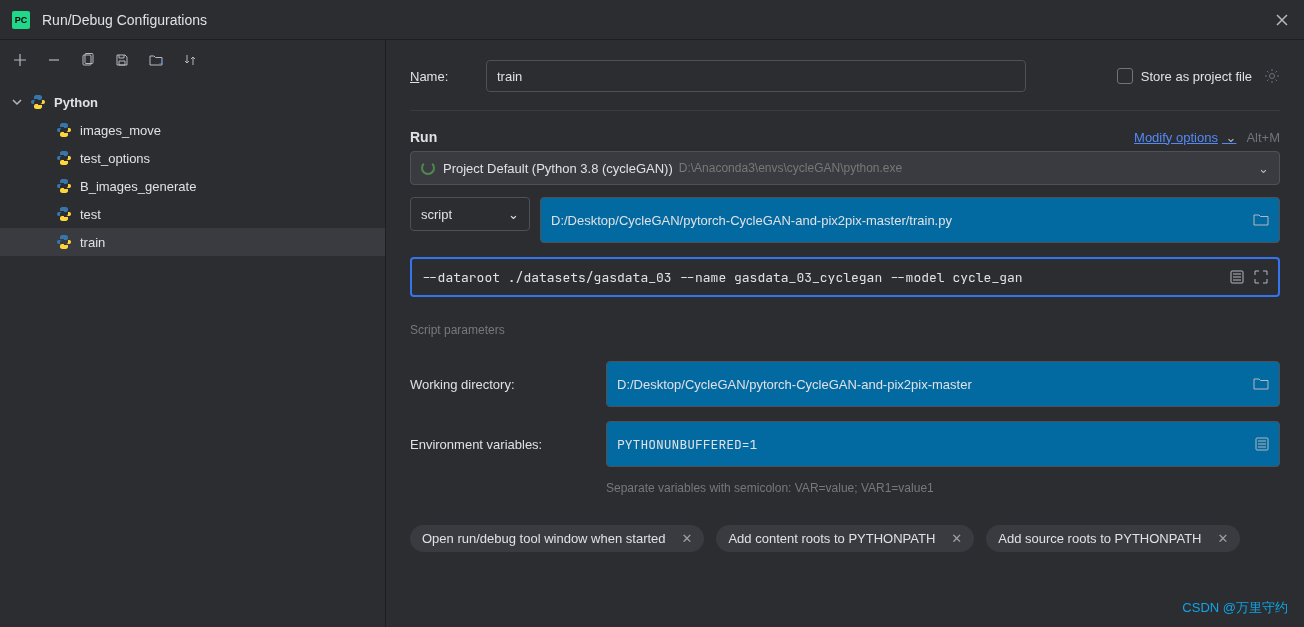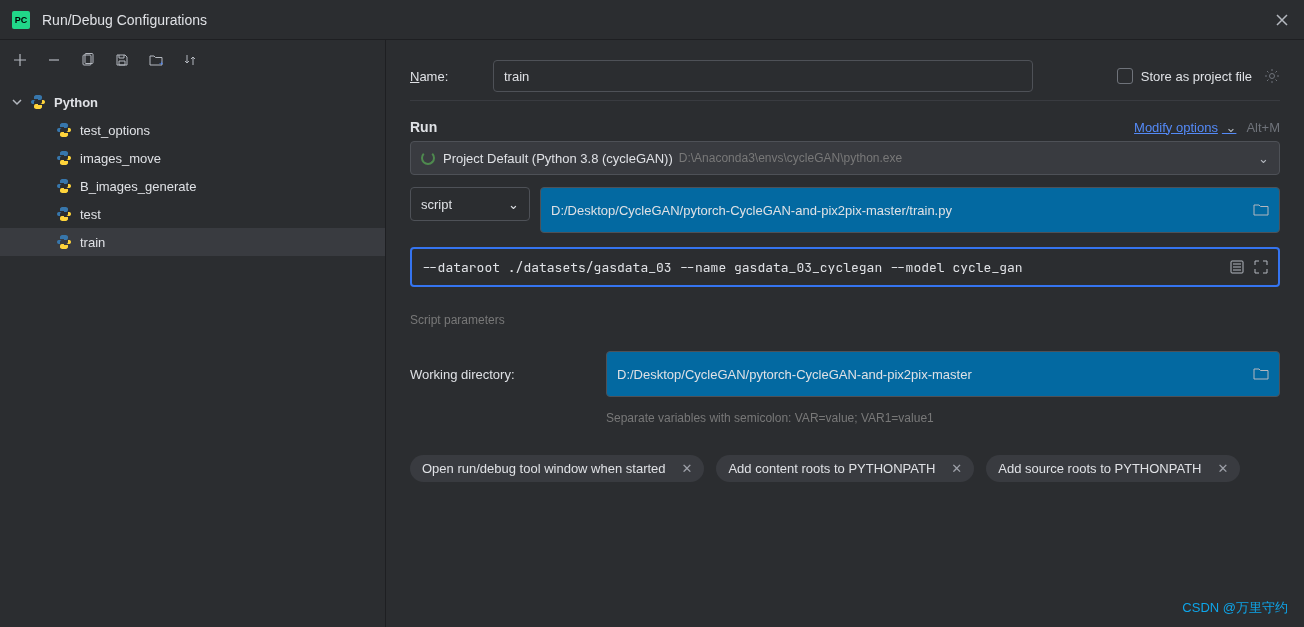--- a/index.html
+++ b/index.html
@@ -86,22 +86,22 @@
       display: flex; align-items: center; justify-content: center;
     }
     .content {
       flex: 1;
       padding: 20px 24px;
       overflow-y: auto;
     }
     .row {
       display: flex;
       align-items: center;
-      margin-bottom: 8px;
-      gap: 23px;
+      margin-bottom: 18px;
+      gap: 16px;
       justify-content: flex-end;
     }
     .label { min-width: 60px; color: #dfe1e5; }
     .label .u { text-decoration: underline; }
     .input {
       background: #2b2d30;
       border: 1px solid #4e5157;
       border-radius: 4px;
       padding: 6px 10px;
       color: #dfe1e5;
@@ -291,30 +291,30 @@
           </span>
         <span>Python</span>
       </div>
       <div class="tree-node child">
           <span class="py-icon">
             <svg width="16" height="16" viewBox="0 0 16 16">
               <path d="M7 1 C4 1 4 3 4 3 V5 H8 V6 H3 C1 6 1 8 1 8 C1 10 3 10 3 10 H4 V8 C4 6 6 6 6 6 H10 C12 6 12 4 12 4 V3 C12 1 9 1 9 1 Z" fill="#3776ab"></path>
               <path d="M9 15 C12 15 12 13 12 13 V11 H8 V10 H13 C15 10 15 8 15 8 C15 6 13 6 13 6 H12 V8 C12 10 10 10 10 10 H6 C4 10 4 12 4 12 V13 C4 15 7 15 7 15 Z" fill="#ffd43b"></path>
             </svg>
           </span>
-          <span>test_options</span>
+          <span>images_move</span>
         </div>
       <div class="tree-node child">
           <span class="py-icon">
             <svg width="16" height="16" viewBox="0 0 16 16">
               <path d="M7 1 C4 1 4 3 4 3 V5 H8 V6 H3 C1 6 1 8 1 8 C1 10 3 10 3 10 H4 V8 C4 6 6 6 6 6 H10 C12 6 12 4 12 4 V3 C12 1 9 1 9 1 Z" fill="#3776ab"></path>
               <path d="M9 15 C12 15 12 13 12 13 V11 H8 V10 H13 C15 10 15 8 15 8 C15 6 13 6 13 6 H12 V8 C12 10 10 10 10 10 H6 C4 10 4 12 4 12 V13 C4 15 7 15 7 15 Z" fill="#ffd43b"></path>
             </svg>
           </span>
-          <span>images_move</span>
+          <span>test_options</span>
         </div>
       <div class="tree-node child">
           <span class="py-icon">
             <svg width="16" height="16" viewBox="0 0 16 16">
               <path d="M7 1 C4 1 4 3 4 3 V5 H8 V6 H3 C1 6 1 8 1 8 C1 10 3 10 3 10 H4 V8 C4 6 6 6 6 6 H10 C12 6 12 4 12 4 V3 C12 1 9 1 9 1 Z" fill="#3776ab"></path>
               <path d="M9 15 C12 15 12 13 12 13 V11 H8 V10 H13 C15 10 15 8 15 8 C15 6 13 6 13 6 H12 V8 C12 10 10 10 10 10 H6 C4 10 4 12 4 12 V13 C4 15 7 15 7 15 Z" fill="#ffd43b"></path>
             </svg>
           </span>
           <span>B_images_generate</span>
         </div>
@@ -407,20 +407,32 @@
       <div class="path-input">
         <span>D:/Desktop/CycleGAN/pytorch-CycleGAN-and-pix2pix-master</span>
         <span class="folder">
             <svg width="16" height="14" viewBox="0 0 16 14">
               <path d="M1 2 H6 L7.5 3.5 H15 V12 H1 Z" stroke="currentColor" fill="none"></path>
             </svg>
           </span>
       </div>
     </div>
 
+    <div class="field-row">
+      <span class="field-label"><span class="u">E</span>nvironment variables:</span>
+      <div class="path-input">
+        <span class="mono">PYTHONUNBUFFERED=1</span>
+        <span class="folder">
+            <svg width="14" height="14" viewBox="0 0 14 14">
+              <rect x="1" y="1" width="12" height="12" rx="1" stroke="currentColor" fill="none"></rect>
+              <path d="M3 4 H11 M3 7 H11 M3 10 H11" stroke="currentColor"></path>
+            </svg>
+          </span>
+      </div>
+    </div>
     <div class="hint-indent">Separate variables with semicolon: VAR=value; VAR1=value1</div>
 
     <div class="chips">
       <div class="chip">
           <span>Open run/debug tool window when started</span>
           <span class="x">✕</span>
         </div>
       <div class="chip">
           <span>Add content roots to PYTHONPATH</span>
           <span class="x">✕</span>

